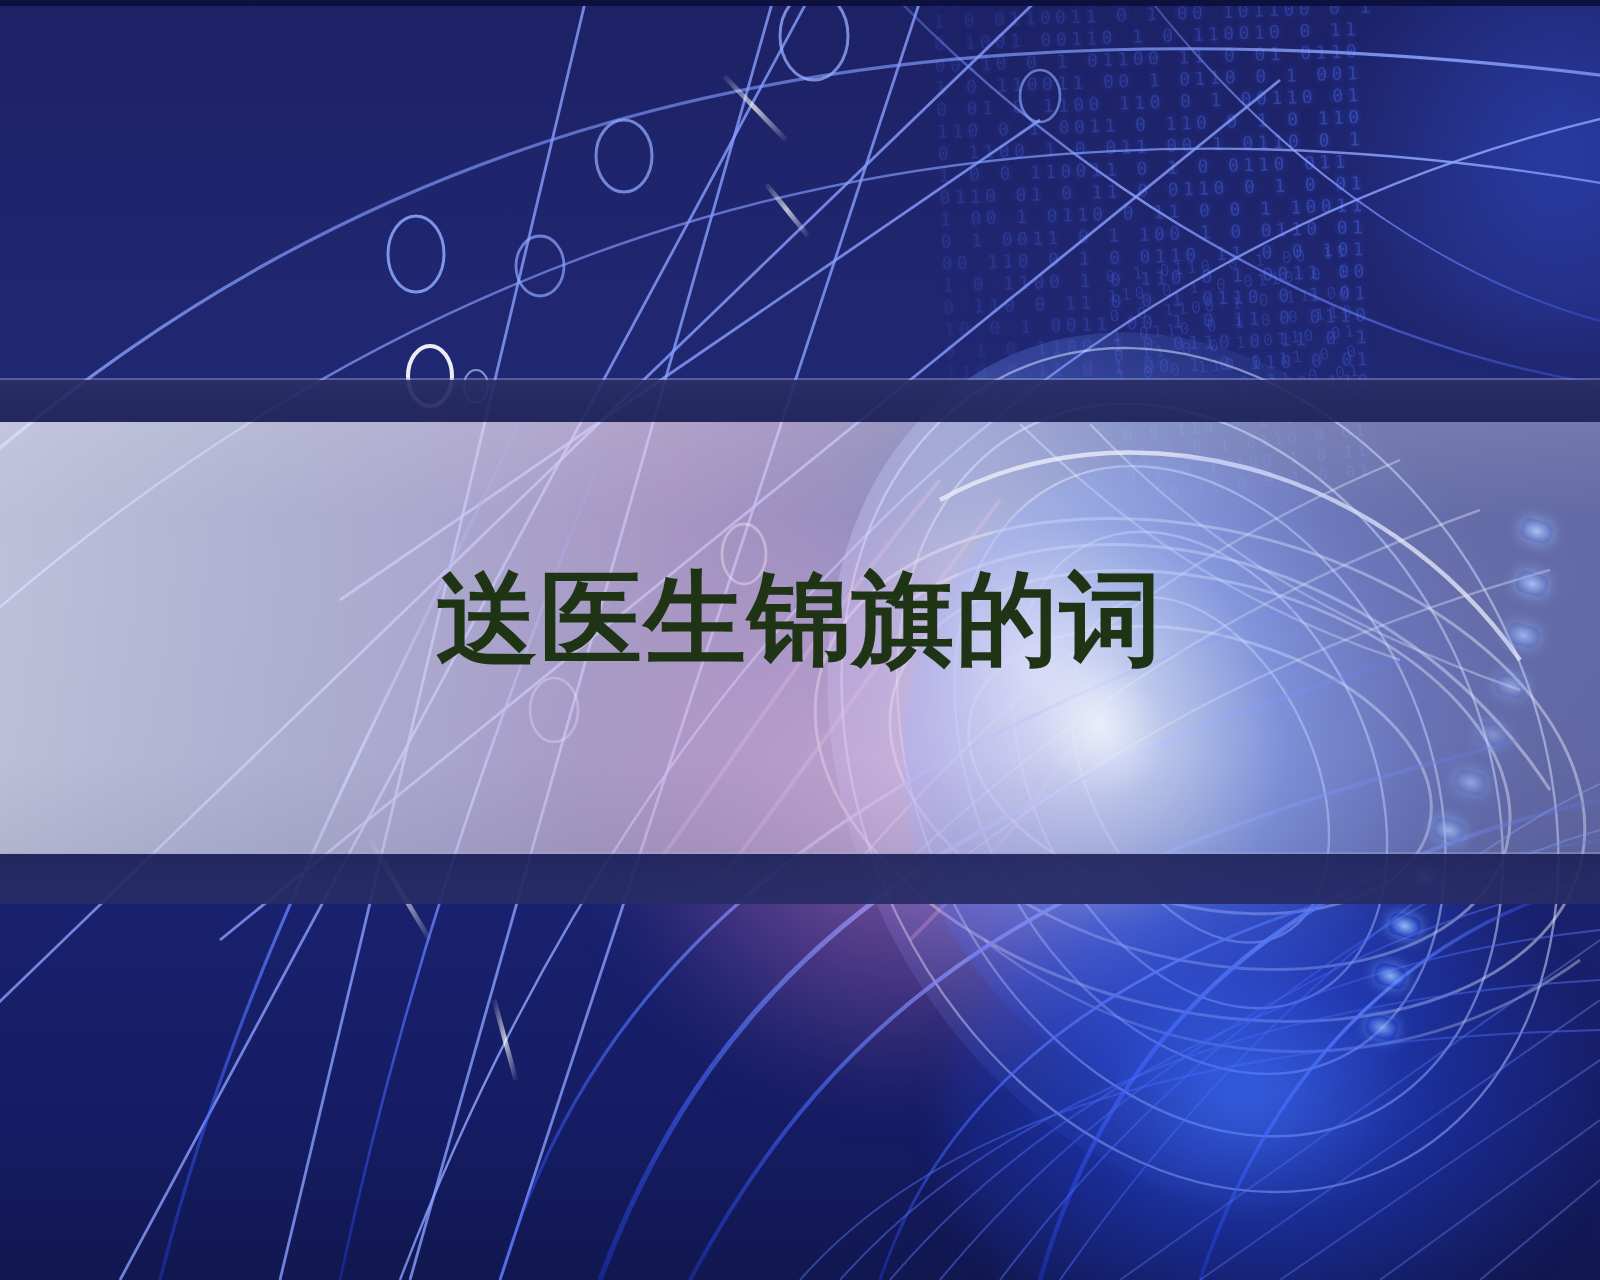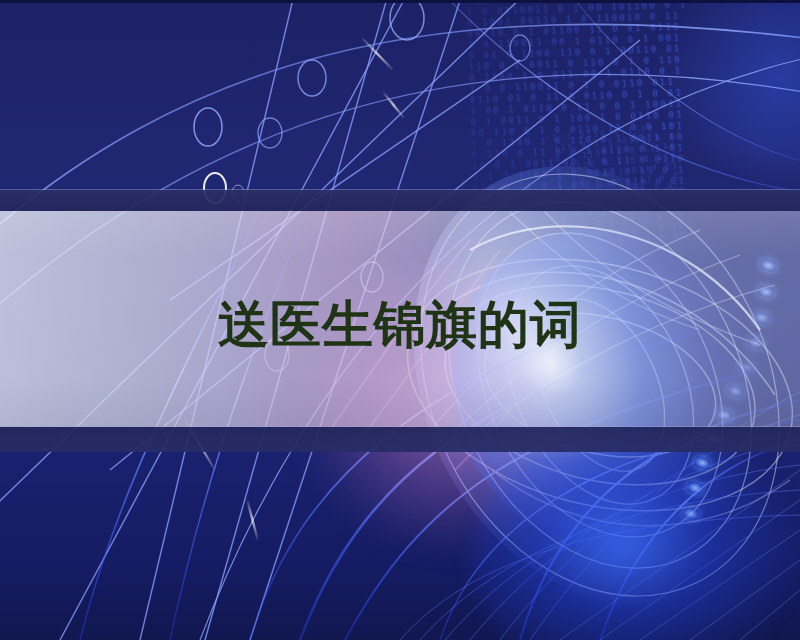--- a/index.html
+++ b/index.html
@@ -100,21 +100,21 @@
   }
   #band-bottom-rule{
     left:0;top:427px;width:800px;height:25px;right:auto;bottom:auto;
     background:linear-gradient(180deg,#23275c 0%,#262a62 40%,#272c66 100%);
     opacity:.94;
   }
   #band-hairline-top{left:0;top:189px;width:800px;height:1px;right:auto;bottom:auto;background:rgba(150,160,215,.45);}
   #band-hairline-bot{left:0;top:426px;width:800px;height:1px;right:auto;bottom:auto;background:rgba(160,168,215,.40);}
   
   #title-wrap{
-    position:absolute;left:0;top:211px;width:800px;height:228px;
+    position:absolute;left:0;top:196px;width:800px;height:228px;
     display:flex;align-items:center;justify-content:center;
   }
   #page-title{
     font-size:51px;font-weight:bold;letter-spacing:1px;
     color:#1f3315;
     line-height:1;
     white-space:nowrap;
     text-rendering:geometricPrecision;
   }
   

